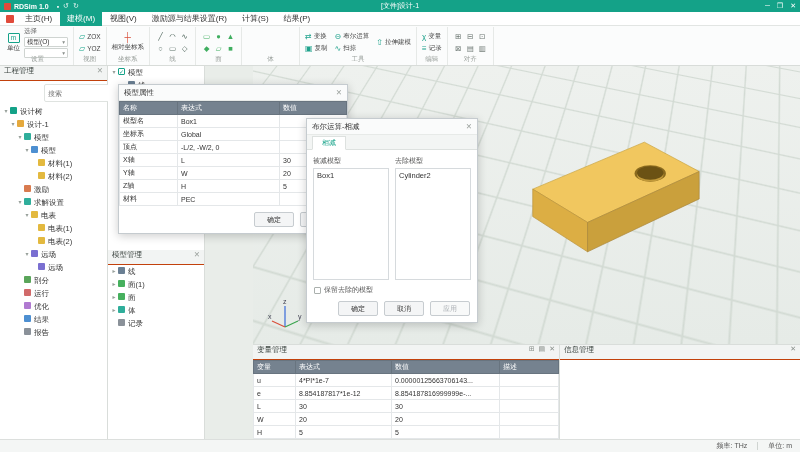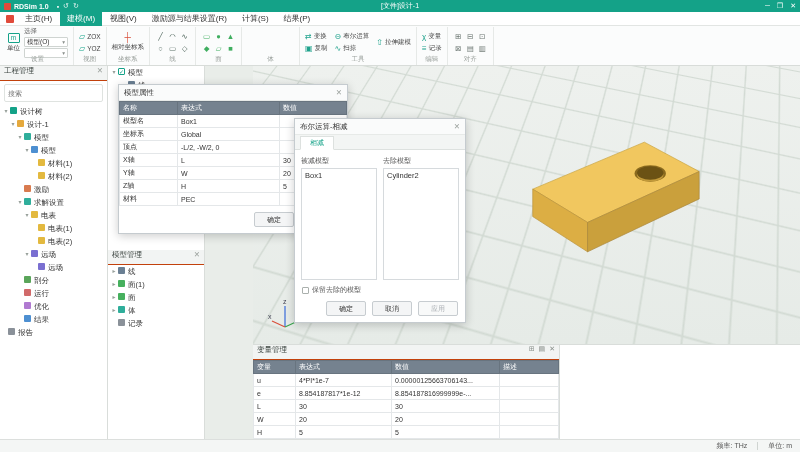--- a/index.html
+++ b/index.html
@@ -47,21 +47,21 @@
   .gico.align { color:#6b7671; }
   .tools-flex { display:flex; gap:7px; align-items:center; }
 
   
   .main { flex:1; display:flex; position:relative; min-height:0; }
   .panel-left { width:108px; background:#fff; border-right:1px solid #d9ddda; display:flex; flex-direction:column; flex:0 0 auto; }
   .panel-col2 { width:97px; background:#fff; border-right:1px solid #d9ddda; display:flex; flex-direction:column; flex:0 0 auto; }
   .phead { height:15px; background:#f2f4f3; border-bottom:1px solid #c2410c; display:flex; padding:0 4px; font-size:7.5px; color:#3c4440; flex:0 0 auto; }
   .phead .x { margin-left:auto; color:#9aa09c; cursor:default; }
   .search-wrap { padding:3px 4px; }
-  .search-wrap input { width:100%; height:13px; border:1px solid #dfe3e0; border-radius:2px; font-size:7px; padding:8px 3px; color:#666; outline:none; font-family:inherit; }
+  .search-wrap input { width:100%; height:13px; border:1px solid #dfe3e0; border-radius:2px; font-size:7px; padding:8px 3px; color:#666; outline:none; font-family:inherit;margin-left:40px; }
   .tree { padding:2px 0; font-size:7.5px; overflow:hidden; }
   .trow { display:flex; align-items:flex-start; height:13px; white-space:nowrap; cursor:default; }
   .exp { width:8px; text-align:center; color:#98a09b; font-size:6px; flex:0 0 auto; }
   .ticon { width:7px; height:7px; border-radius:1px; margin-right:3px; flex:0 0 auto; background:#2fae9b; }
   .cbox { width:7px; height:7px; border:1px solid #14a288; border-radius:1px; margin-right:3px; color:#14a288; font-size:6px; line-height:6px; text-align:center; flex:0 0 auto; }
 
   .right-stack { flex:1; display:flex; flex-direction:column; min-width:0;margin-left:48px; }
   .viewport { flex:1; position:relative; overflow:hidden; background:linear-gradient(#eef1ee,#e6ebe7); }
   .gplane { position:absolute; left:-60%; top:-55%; width:240%; height:280%;
     background-image:linear-gradient(#d2dad3 1px,transparent 1px),linear-gradient(90deg,#d2dad3 1px,transparent 1px);
@@ -85,21 +85,21 @@
   .dlg { position:absolute; background:#fff; border:1px solid #c5cbcf; box-shadow:0 2px 9px rgba(0,0,0,.20); }
   .dlg-head { height:16px; display:flex; align-items:center; padding:0 5px; font-size:7.5px; color:#333; background:#fafbfb; border-bottom:1px solid #e7eae8; }
   .dlg-head .x { margin-left:auto; color:#9aa09c; cursor:default; }
   .dlg-props { left:118px; top:18px; width:230px; z-index:20; }
   .dlg-props table.grid th:nth-child(1), .dlg-props table.grid td:nth-child(1) { width:58px; }
   .dlg-props table.grid th:nth-child(2), .dlg-props table.grid td:nth-child(2) { width:102px; }
   .dlg-btns { display:flex; justify-content:flex-end; gap:6px; padding:6px 7px; }
   .btn { min-width:40px; height:15px; border:1px solid #c7ccd0; background:#f4f5f6; border-radius:2px; font-size:7px; display:flex; align-items:center; justify-content:center; cursor:default; }
   .btn.disabled { color:#b0b5b9; background:#f8f9f9; }
 
-  .dlg-bool { left:294px; top:52px; width:172px; z-index:30; }
+  .dlg-bool { left:306px; top:52px; width:172px; z-index:30; }
   .tabs { height:15px; background:#f3f5f4; border-bottom:1px solid #dde1df; display:flex; align-items:flex-end; padding-left:5px; }
   .tab.active { background:#fff; border:1px solid #dde1df; border-bottom:1px solid #fff; margin-bottom:-1px; padding:1px 9px; font-size:7px; color:#14a288; }
   .bool-body { display:flex; gap:6px; padding:6px 6px 2px; }
   .bool-col { flex:1; display:flex; flex-direction:column; gap:2px; font-size:7px; color:#555; }
   .listbox { border:1px solid #d6dadd; background:#fff; height:112px; padding:2px 3px; font-size:7.5px; color:#333; }
   .chk-row { display:flex; align-items:center; gap:3px; padding:3px 7px 0; font-size:7px; color:#555; }
   .chk-box { width:7px; height:7px; border:1px solid #aab0ad; background:#fff; border-radius:1px; }
 
   
   .statusbar { height:13px; background:#f4f6f5; border-top:1px solid #dcdfdd; display:flex; align-items:center; justify-content:flex-end; padding:0 8px; font-size:7px; color:#555; gap:10px; flex:0 0 auto; }
@@ -363,21 +363,21 @@
         <div class="trow" style="padding-left:16px">
             <span class="exp"></span>
             <span class="ticon" style="background: rgb(176, 122, 209);"></span>
             <span>优化</span>
           </div>
         <div class="trow" style="padding-left:16px">
             <span class="exp"></span>
             <span class="ticon" style="background: rgb(77, 143, 209);"></span>
             <span>结果</span>
           </div>
-        <div class="trow" style="padding-left:0">
+        <div class="trow" style="padding-left:16px">
             <span class="exp"></span>
             <span class="ticon" style="background: rgb(138, 145, 153);"></span>
             <span>报告</span>
           </div>
       </div>
     </div>
 
     <div class="panel-col2">
       <div class="tree" style="flex:0 0 auto; height:184px;">
         <div class="trow" style="padding-left:2px">
@@ -518,20 +518,24 @@
               <td>H</td>
               <td>5</td>
               <td>5</td>
               <td></td>
             </tr>
           </tbody>
             </table>
         </div>
 
         <div class="info">
+          <div class="phead">
+            <span>信息管理</span>
+            <span class="hico">✕</span>
+          </div>
           <div style="flex:1"></div>
         </div>
       </div>
     </div>
 
     <div class="dlg dlg-props">
       <div class="dlg-head">
         <span>模型属性</span>
         <span class="x">✕</span>
       </div>

